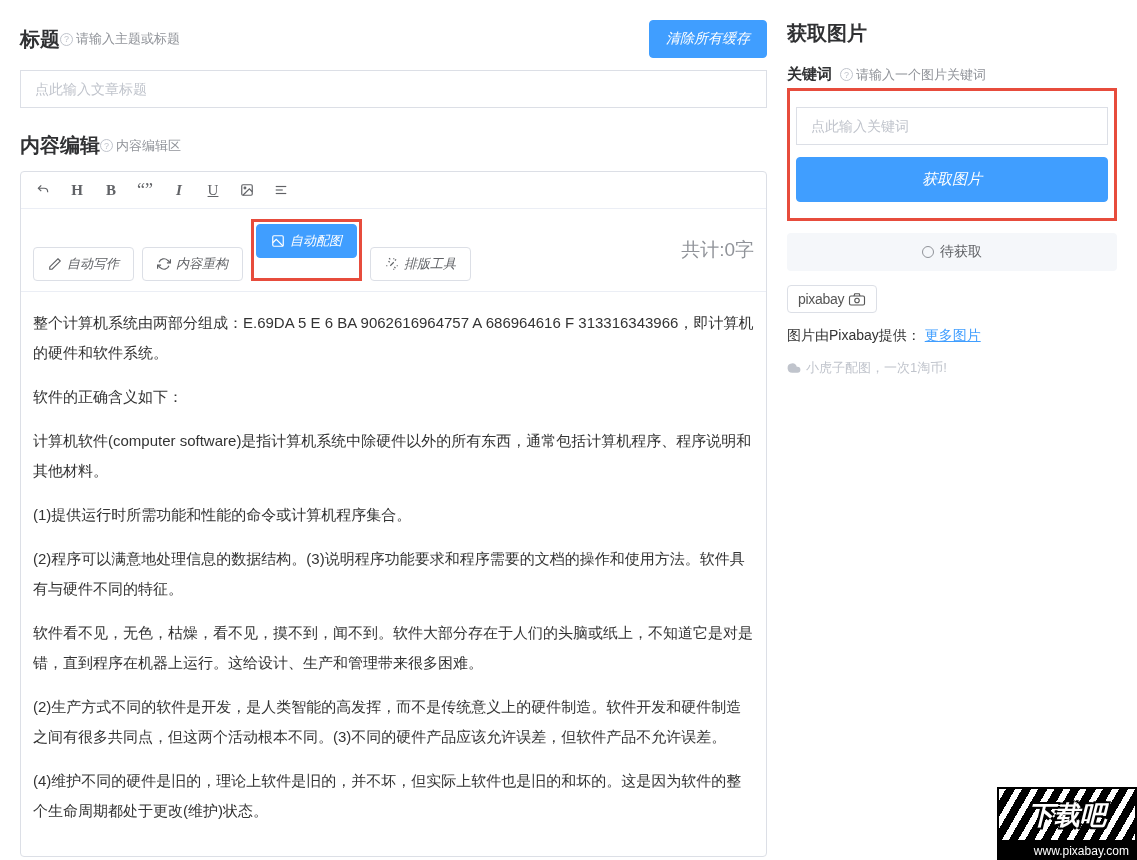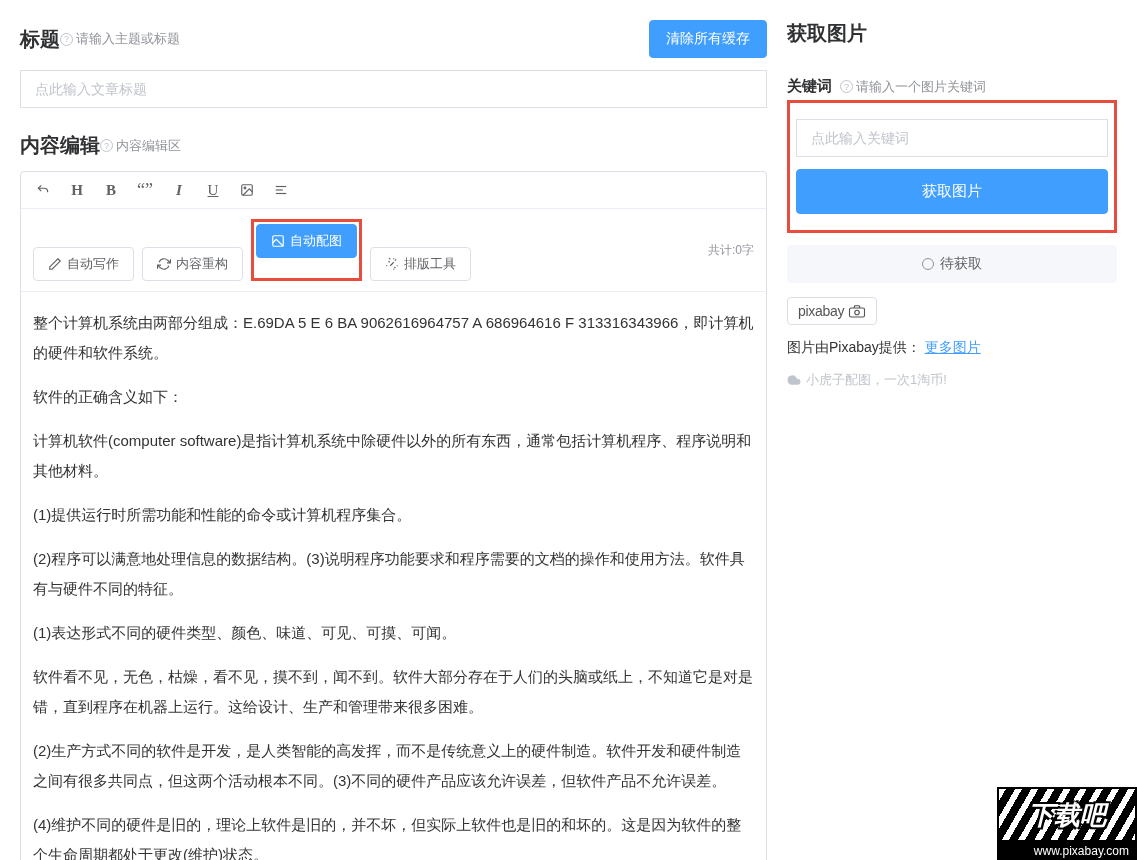--- a/index.html
+++ b/index.html
@@ -7,50 +7,50 @@
 .container { display: flex; padding: 20px; gap: 20px; }
 .main { flex: 1; min-width: 0; }
 .sidebar { width: 330px; }
 
 .section-header { display: flex; align-items: center; justify-content: space-between; margin-bottom: 12px; }
 .section-title-group { display: flex; align-items: center; }
 .section-title { font-size: 20px; font-weight: 600; color: #303133; }
 .section-hint { font-size: 13px; color: #909399; display: flex; align-items: center; gap: 3px; }
 .hint-icon { width: 13px; height: 13px; border: 1px solid #c0c4cc; border-radius: 50%; display: inline-flex; align-items: center; justify-content: center; font-size: 9px; color: #c0c4cc; }
 
-.btn { display: inline-flex; align-items: center; justify-content: center; padding: 9px 16px; border-radius: 4px; font-size: 14px; cursor: pointer; border: 1px solid transparent; gap: 5px; white-space: nowrap; }
+.btn { display: inline-flex; align-items: center; justify-content: center; padding: 9px 16px; border-radius: 4px; font-size: 14px; cursor: pointer; border: 1px solid transparent; gap: 5px; white-space: nowrap; font-style: italic; }
 .btn-primary { background: #409eff; color: #fff; border-color: #409eff; }
 .btn-default { background: #fff; color: #606266; border: 1px solid #dcdfe6; margin-top: 28px; }
 .btn-small { padding: 7px 14px; font-size: 13px; }
 
 .input { width: 100%; padding: 10px 14px; border: 1px solid #dcdfe6; border-radius: 0; font-size: 14px; color: #606266; outline: none; }
 .input::placeholder { color: #c0c4cc; }
 
 .content-section { margin-top: 24px; }
 
 .editor-box { border: 1px solid #dcdfe6; border-radius: 4px; margin-top: 12px; }
 .toolbar-row1 { display: flex; align-items: center; gap: 14px; padding: 8px 12px; border-bottom: 1px solid #ebeef5; }
 .tool-icon { width: 20px; height: 20px; display: flex; align-items: center; justify-content: center; color: #606266; cursor: pointer; font-size: 15px; }
 .tool-h { font-weight: 600; font-family: Georgia, serif; }
 .tool-b { font-weight: 700; font-family: Georgia, serif; }
 .tool-i { font-style: italic; font-family: Georgia, serif; font-weight: 600; }
 .tool-u { text-decoration: underline; font-family: Georgia, serif; }
 .tool-quote { font-size: 18px; font-family: Georgia, serif; line-height: 12px; }
 
 .toolbar-row2 { display: flex; align-items: center; justify-content: space-between; padding: 10px 12px; border-bottom: 1px solid #ebeef5; }
 .toolbar-row2-left { display: flex; gap: 8px; }
-.word-count { font-size: 12px; color: #909399; }
+.word-count { font-size: 19px; color: #909399; }
 
 .editor-content { padding: 16px 12px; font-size: 15px; line-height: 2; color: #333; }
 .editor-content p { margin-bottom: 14px; }
 
 .red-highlight { border: 3px solid #e74c3c; padding: 2px; display: inline-block; }
 .red-highlight-box { border: 3px solid #e74c3c; padding: 6px; }
 
-.keyword-section { margin-top: 30px; }
+.keyword-section { margin-top: 18px; }
 .keyword-label-row { display: flex; align-items: center; gap: 8px; margin-bottom: 4px; }
 .keyword-label { font-size: 15px; font-weight: 600; color: #303133; }
 .keyword-hint { font-size: 13px; color: #909399; display: flex; align-items: center; gap: 3px; }
 
 .keyword-box { padding: 10px 0; }
 .keyword-box .input { margin-bottom: 12px; }
 .btn-full { width: 100%; padding: 12px; font-size: 15px; }
 
 .pending-row { margin-top: 12px; background: #f5f7fa; border-radius: 4px; padding: 10px; text-align: center; color: #606266; display: flex; align-items: center; justify-content: center; gap: 6px; font-size: 14px; }
 .circle-icon { width: 12px; height: 12px; border: 1.5px solid #909399; border-radius: 50%; display: inline-block; }
@@ -161,21 +161,20 @@
           </div>
           <span class="word-count">共计:0字</span>
         </div>
 
         <div class="editor-content">
           <p>整个计算机系统由两部分组成：E.69DA 5 E 6 BA 9062616964757 A 686964616 F 313316343966，即计算机的硬件和软件系统。</p>
           <p>软件的正确含义如下：</p>
           <p>计算机软件(computer software)是指计算机系统中除硬件以外的所有东西，通常包括计算机程序、程序说明和其他材料。</p>
           <p>(1)提供运行时所需功能和性能的命令或计算机程序集合。</p>
           <p>(2)程序可以满意地处理信息的数据结构。(3)说明程序功能要求和程序需要的文档的操作和使用方法。软件具有与硬件不同的特征。</p>
-          <p>(1)表达形式不同的硬件类型、颜色、味道、可见、可摸、可闻。</p>
           <p>软件看不见，无色，枯燥，看不见，摸不到，闻不到。软件大部分存在于人们的头脑或纸上，不知道它是对是错，直到程序在机器上运行。这给设计、生产和管理带来很多困难。</p>
           <p>(2)生产方式不同的软件是开发，是人类智能的高发挥，而不是传统意义上的硬件制造。软件开发和硬件制造之间有很多共同点，但这两个活动根本不同。(3)不同的硬件产品应该允许误差，但软件产品不允许误差。</p>
           <p>(4)维护不同的硬件是旧的，理论上软件是旧的，并不坏，但实际上软件也是旧的和坏的。这是因为软件的整个生命周期都处于更改(维护)状态。</p>
         </div>
       </div>
     </div>
   </div>
 
   <div class="sidebar">
     <div class="section-title">获取图片</div>

